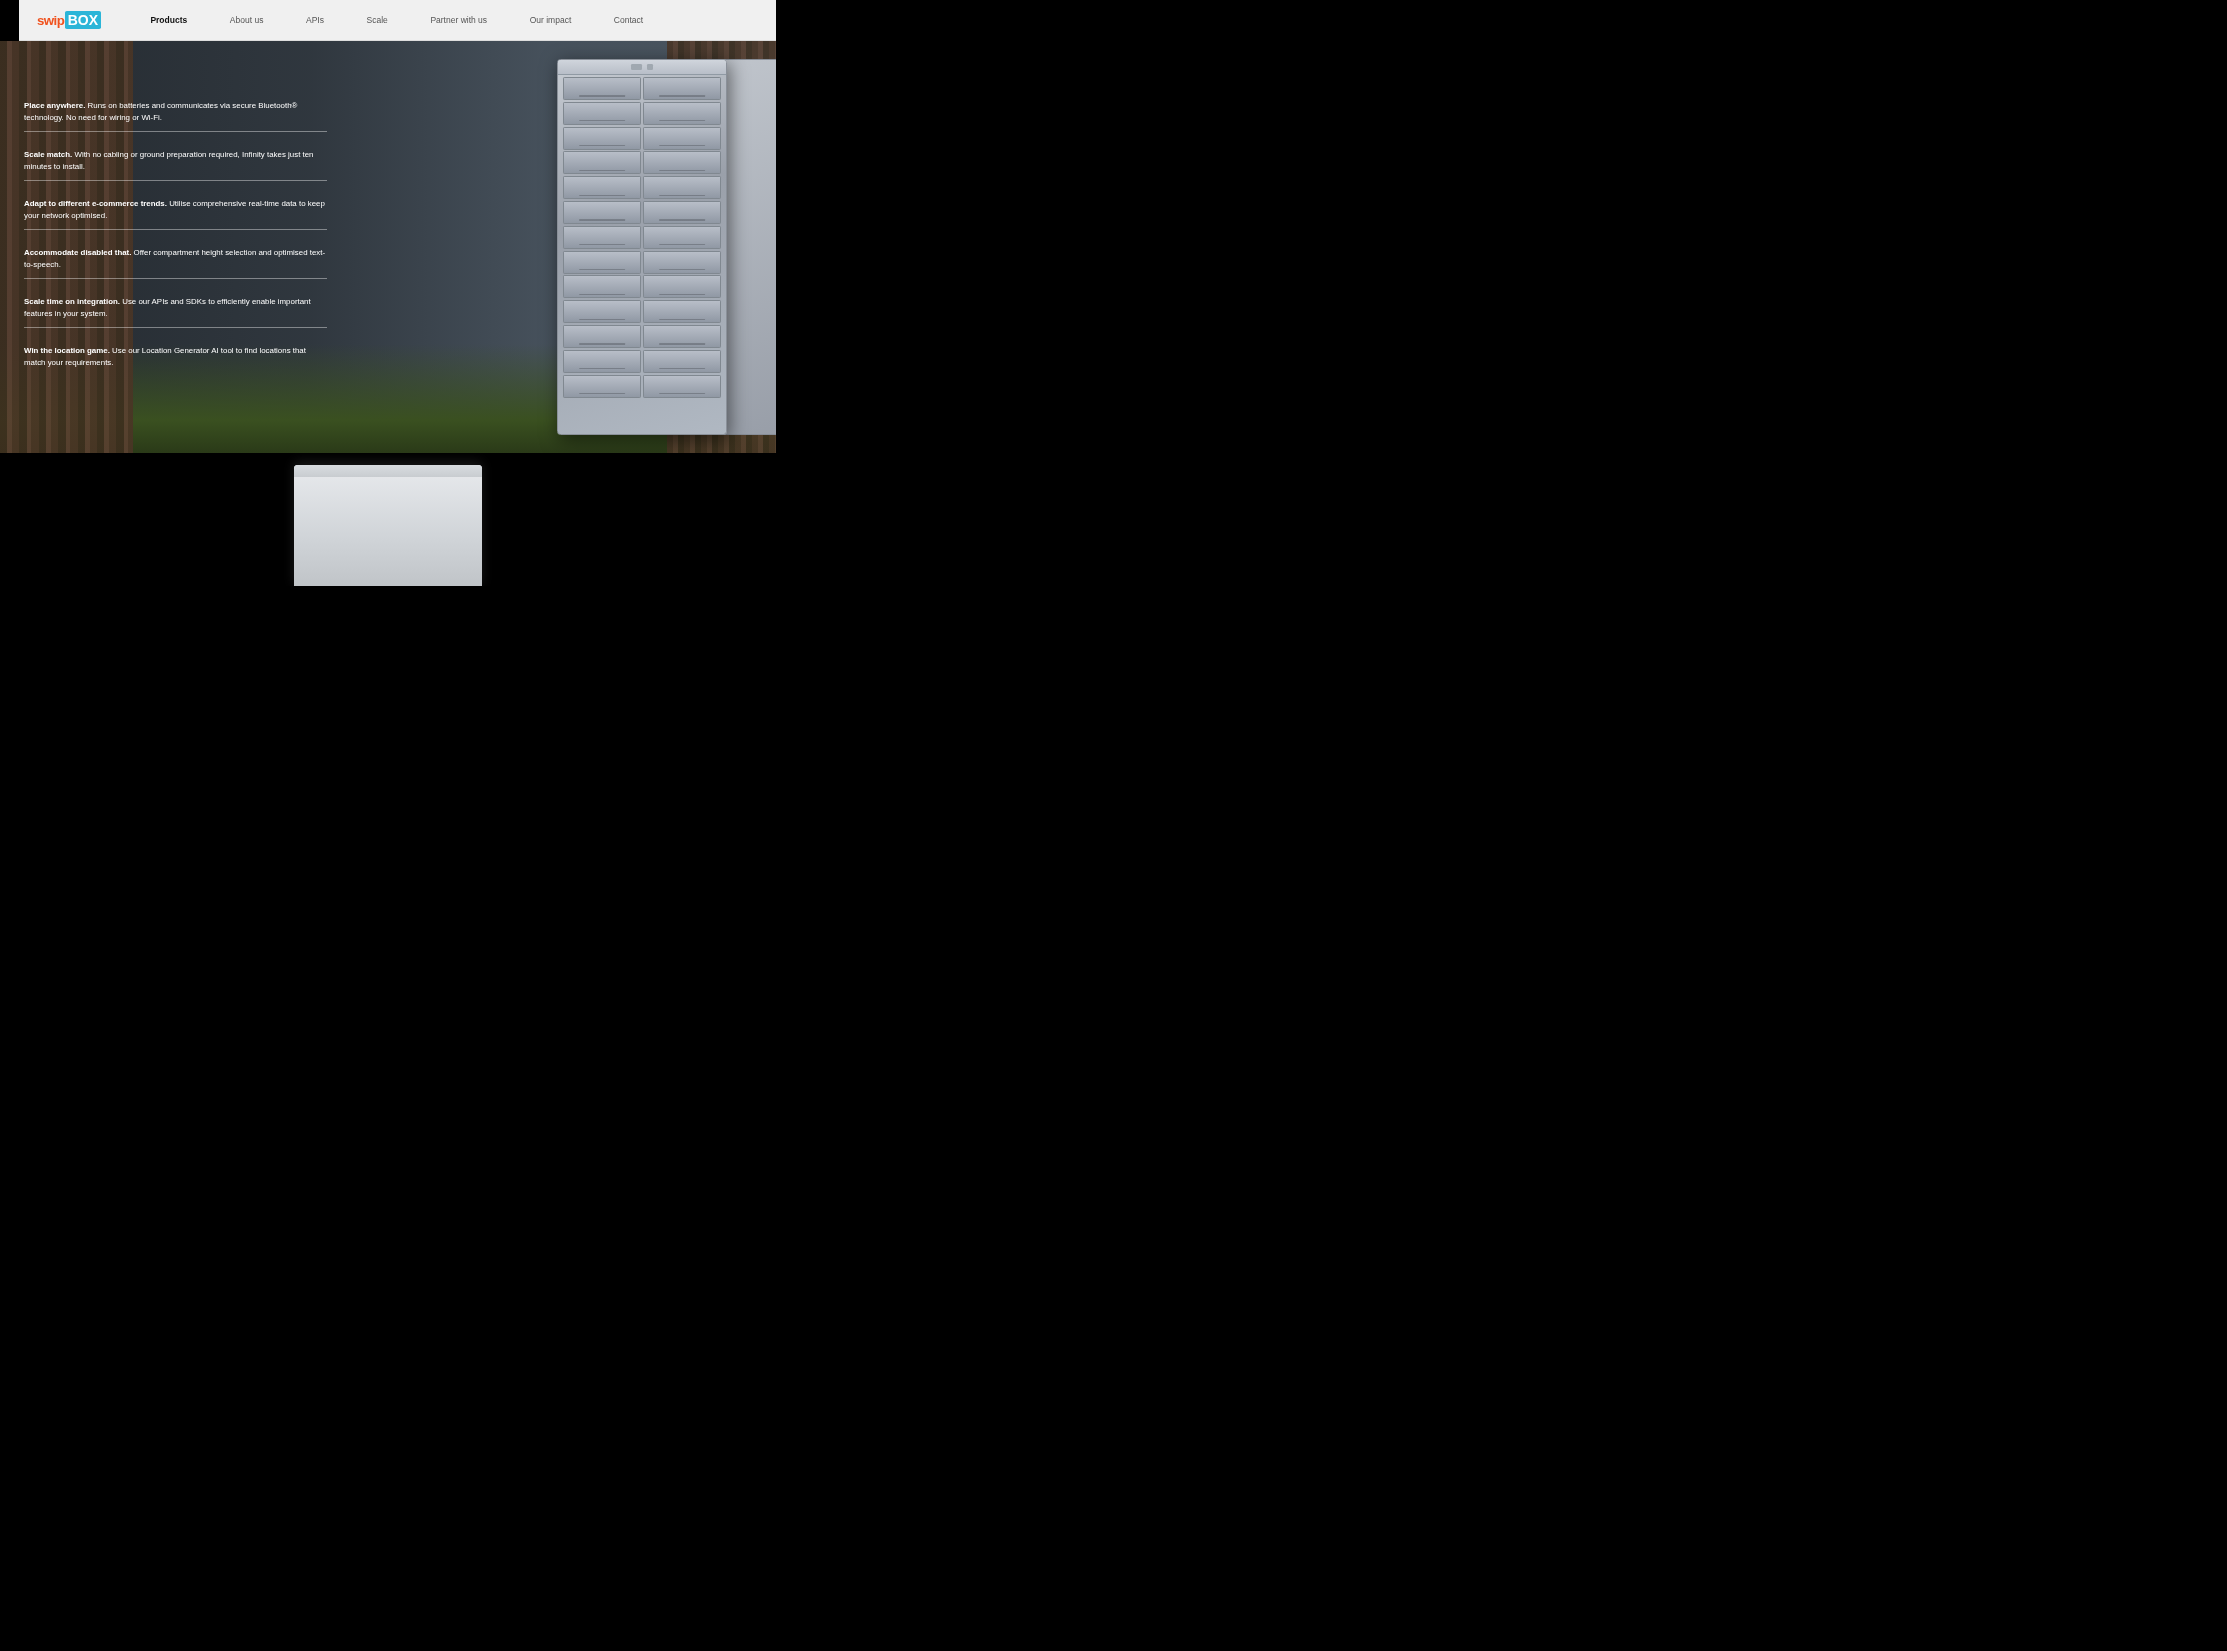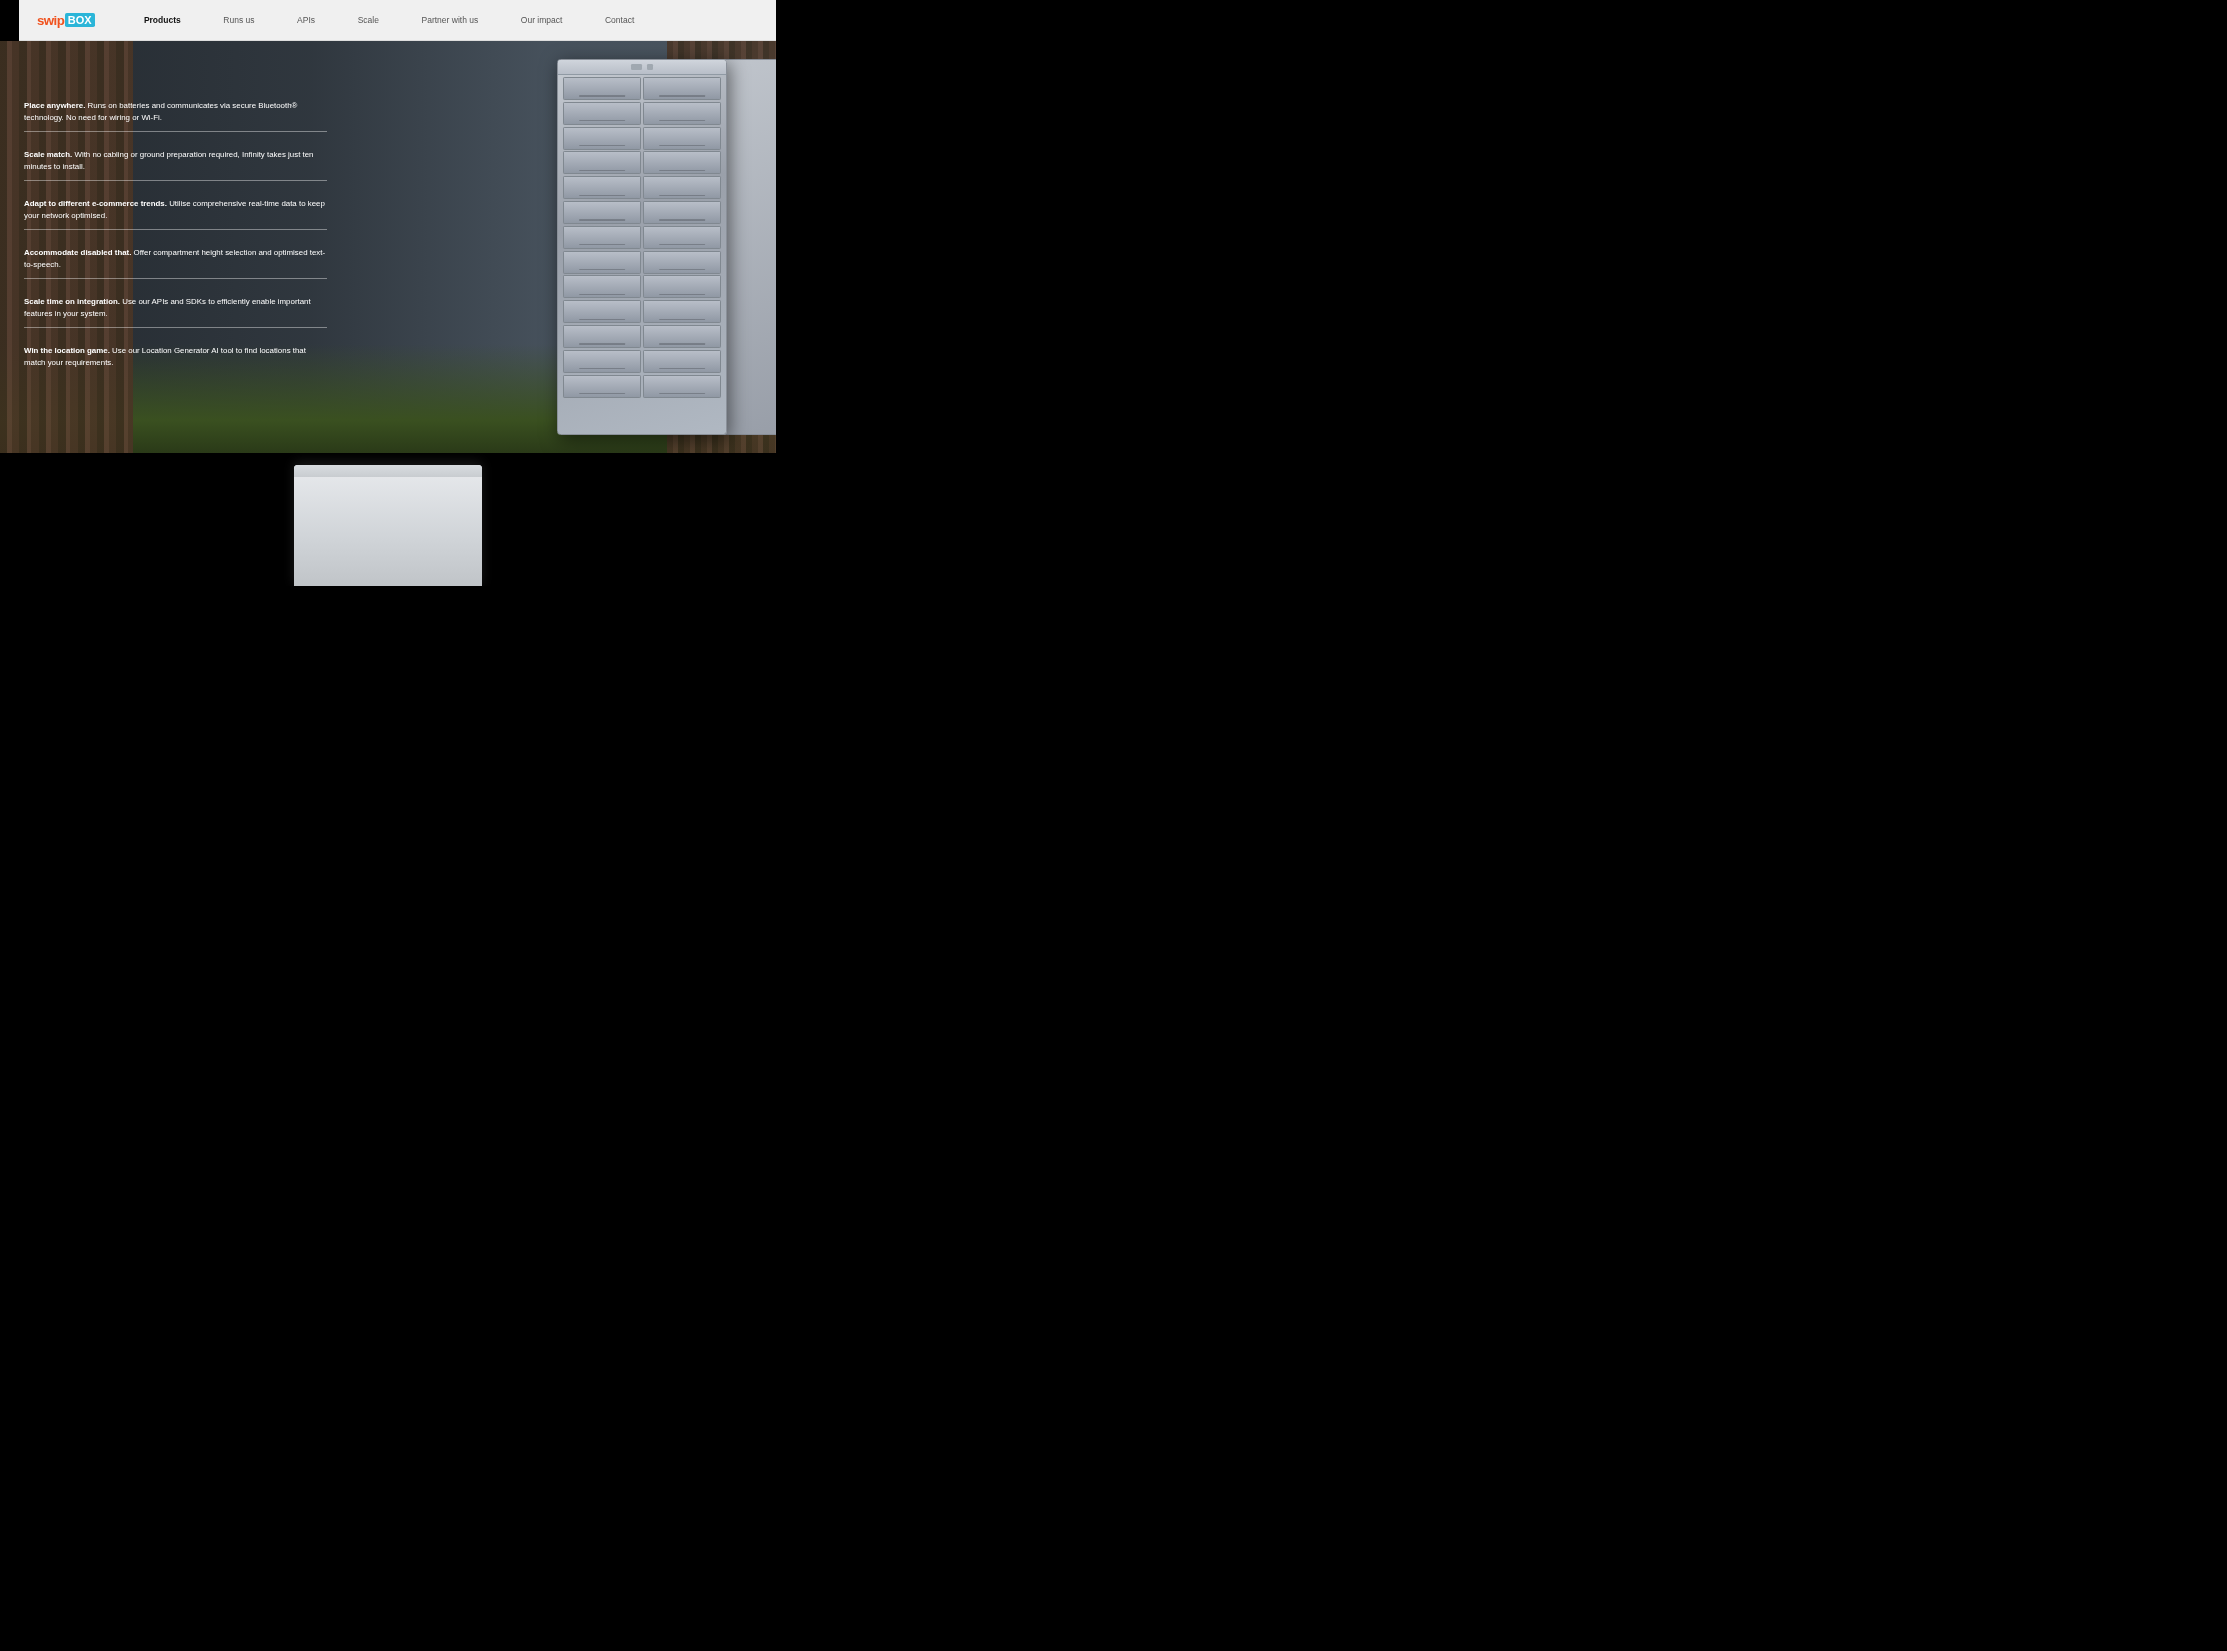--- a/index.html
+++ b/index.html
@@ -25,21 +25,21 @@
     }
     .logo-text {
       font-size: 13.3px;
       font-weight: 900;
       color: #f0521e;
       letter-spacing: -0.6px;
     }
     .logo-box {
       background: #2bb5d8;
       color: #fff;
-      font-size: 11px;
+      font-size: 14px;
       font-weight: 900;
       padding: 1.2px 3px;
       border-radius: 1.8px;
       margin-left: 0.6px;
       letter-spacing: 0;
     }
     .nav-links {
       display: flex;
       gap: 16px;
       list-style: none;
@@ -274,21 +274,21 @@
 <nav>
   <a class="logo" href="#">
     <span class="logo-text">swip</span>
     <span class="logo-box">BOX</span>
   </a>
   <ul class="nav-links" id="nav-links">
       <li>
         <a href="#" class="active">Products</a>
       </li>
       <li>
-        <a href="#">Runs us</a>
+        <a href="#">About us</a>
       </li>
       <li>
         <a href="#">APIs</a>
       </li>
       <li>
         <a href="#">Scale</a>
       </li>
       <li>
         <a href="#">Partner with us</a>
       </li>

